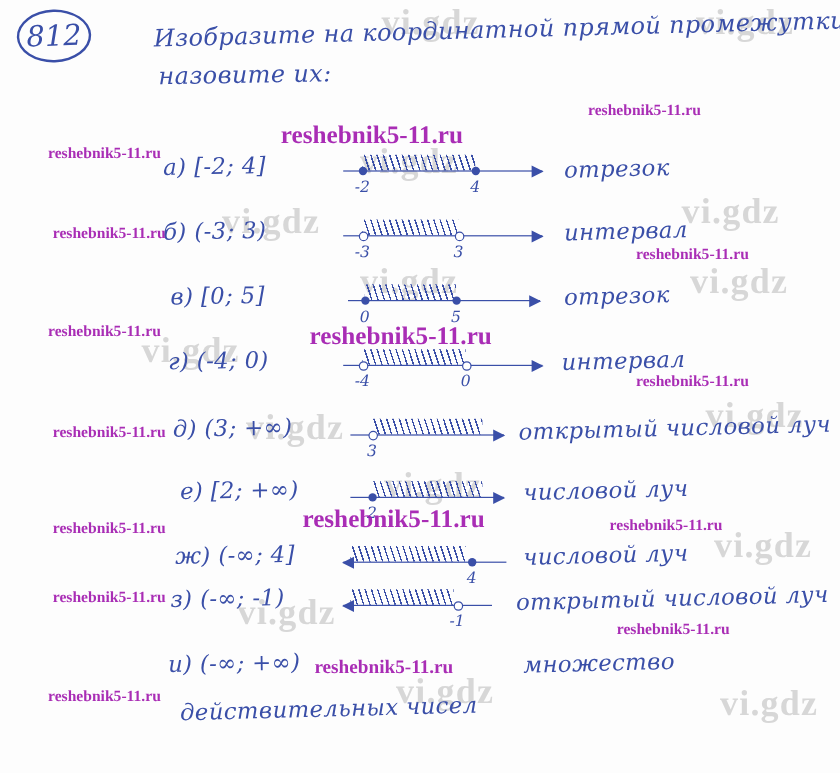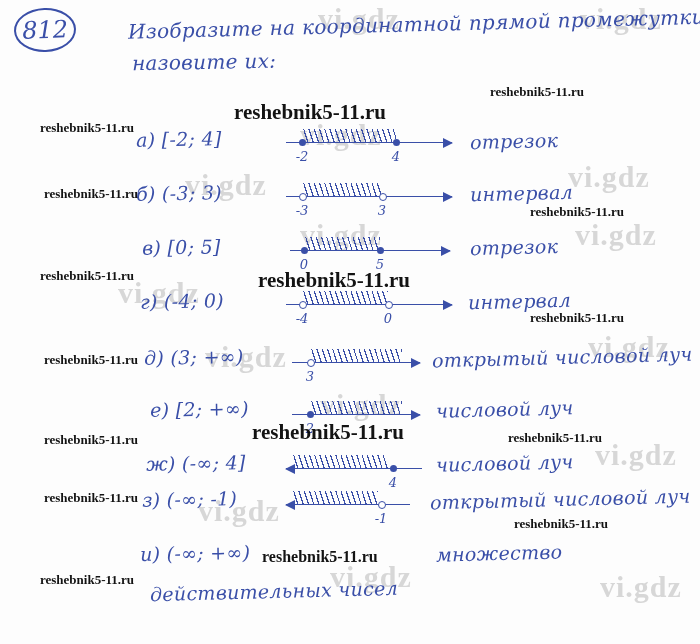--- a/index.html
+++ b/index.html
@@ -131,21 +131,21 @@
   }
 
   
   .wm {
     position: absolute;
     white-space: nowrap;
     pointer-events: none;
     user-select: none;
   }
   .wm-red {
-    color: #000000;
+    color: #a21caf;
     font-family: "Liberation Serif", serif;
     font-weight: bold;
     font-size: 13px;
     opacity: 0.92;
   }
   .wm-red.big {
     font-size: 21px;
   }
   .wm-gray {
     color: #b9b9b9;

